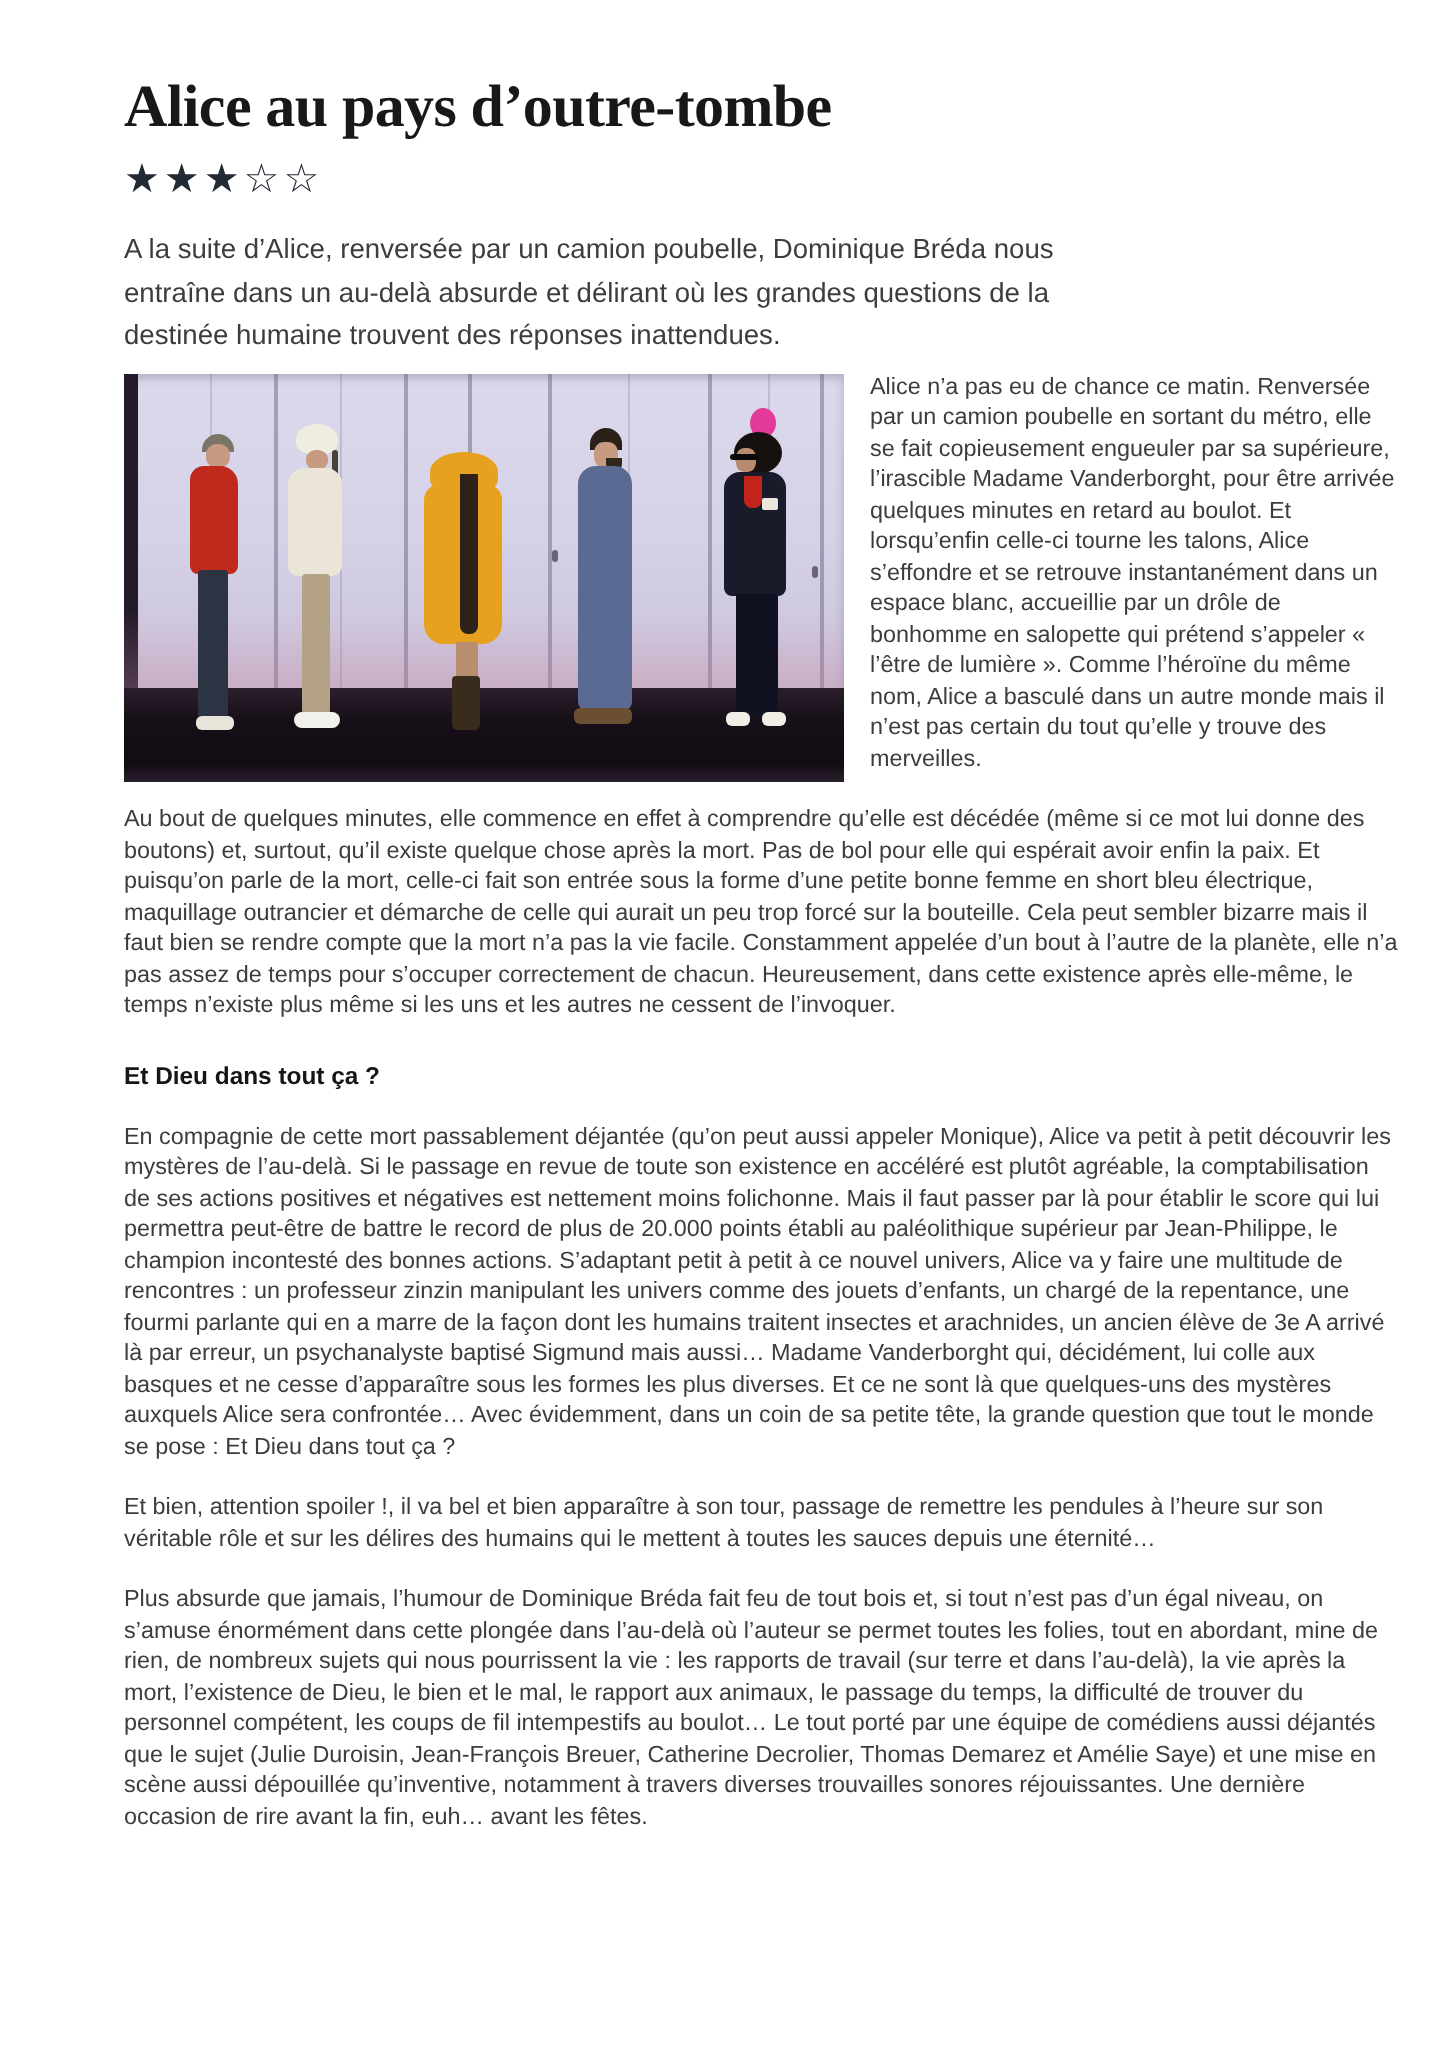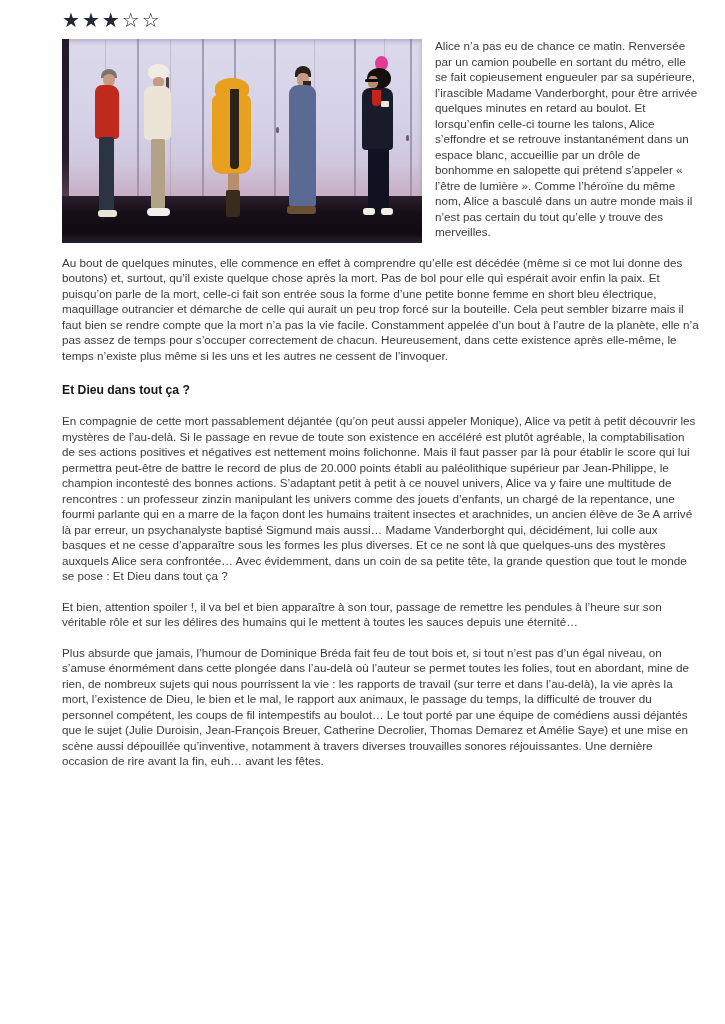--- a/index.html
+++ b/index.html
@@ -31,23 +31,25 @@
   .floor{position:absolute;left:0;right:0;top:157px;height:47px;
          background:linear-gradient(180deg,#2b1f2d 0%,#170f18 35%,#120b12 80%,#2a1f2e 100%);}
   .handle{position:absolute;width:3px;height:6px;background:#6a6278;border-radius:2px;}
   .pt{position:absolute;display:block;}
 </style>
 </head>
 <body>
 
 <div class="page">
 
+  <h1>Alice au pays d’outre-tombe</h1>
 
   <div class="stars"><span>★★★</span><span class="empty">☆☆</span></div>
 
+  <p class="intro">A la suite d’Alice, renversée par un camion poubelle, Dominique Bréda nous entraîne dans un au-delà absurde et délirant où les grandes questions de la destinée humaine trouvent des réponses inattendues.</p>
 
   <div class="body">
 
     <div class="photo">
       <span class="seam" style="left:75px"></span>
       <span class="seam" style="left:140px"></span>
       <span class="seam" style="left:172px"></span>
       <span class="seam" style="left:212px"></span>
       <span class="seam" style="left:292px"></span>
       <span class="seam" style="left:348px"></span>

